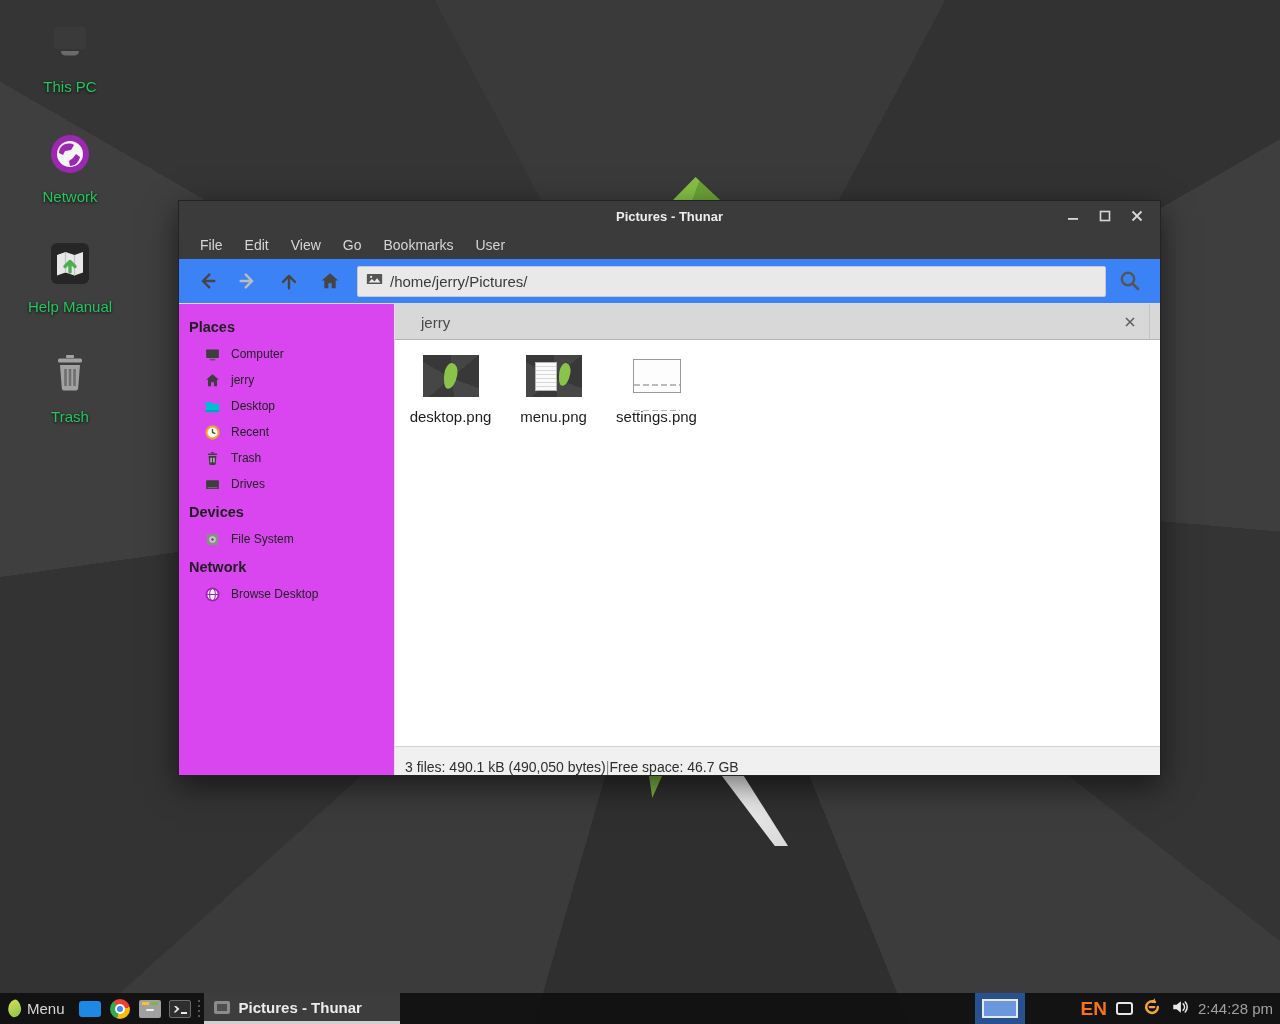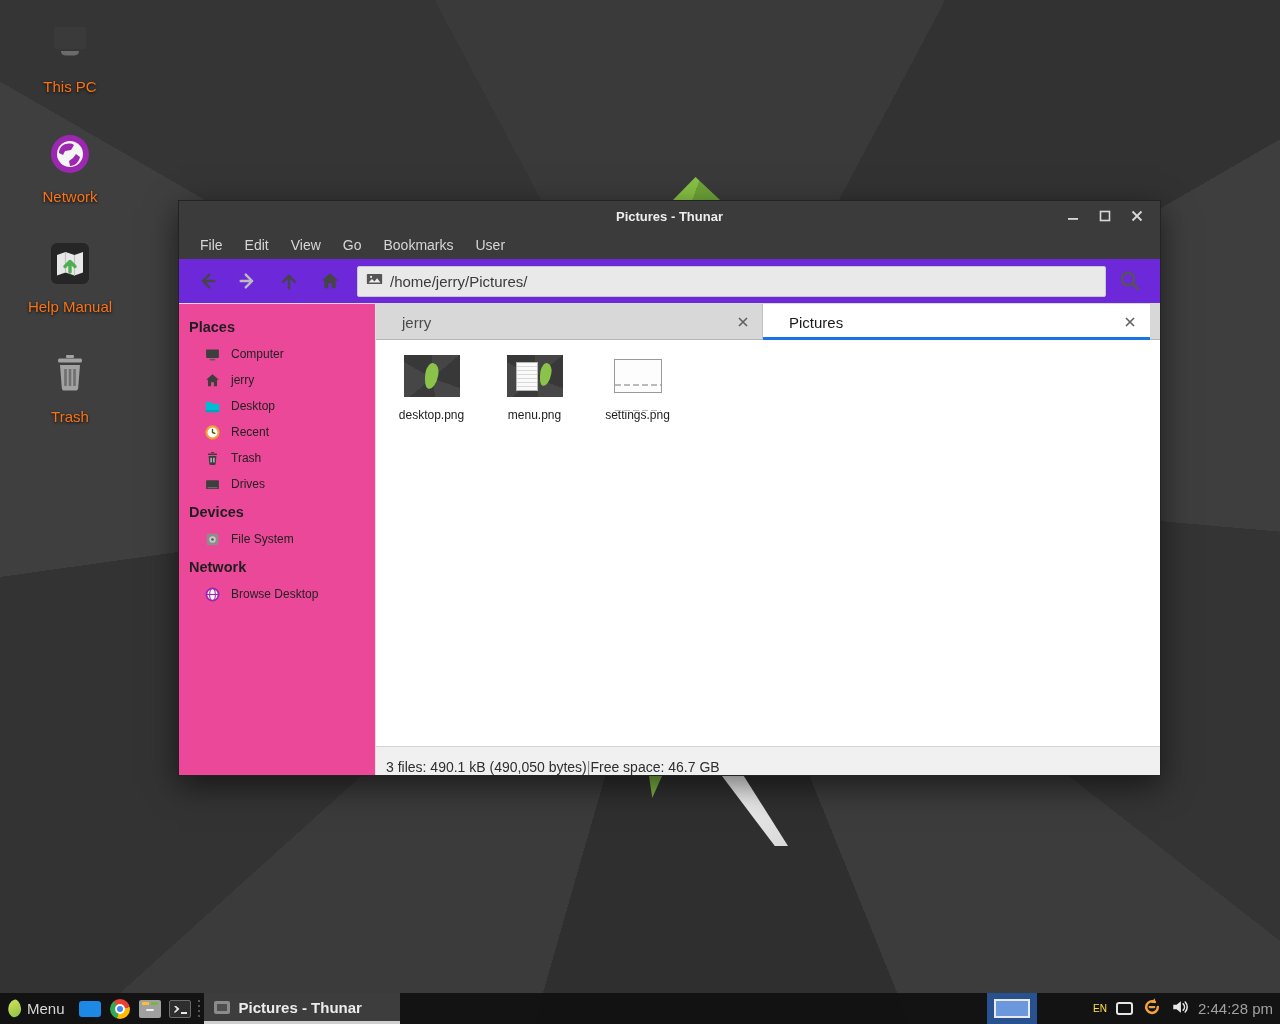--- a/index.html
+++ b/index.html
@@ -21,59 +21,59 @@
   .acc-green-bottom { left:649px; top:776px; width:13px; height:22px;
     background:#7cb342; clip-path:polygon(0 0,100% 0,25% 100%); }
   .acc-white-blade { left:722px; top:776px; width:66px; height:70px;
     background:linear-gradient(140deg,#f4f4f4,#d9d9d9);
     clip-path:polygon(0 0,33% 0,100% 100%,80% 100%); }
 
   
   .dicons { position:absolute; left:0; top:16px; width:140px; display:flex; flex-direction:column; }
   .dicon { height:110px; display:flex; flex-direction:column; align-items:center; cursor:default; }
   .dicon .ic { height:56px; display:flex; align-items:center; justify-content:center; }
-  .dicon .dlabel { margin-top:6px; color:#f97316; font-size:15px; text-shadow:0 1px 3px rgba(0,0,0,.9); }
+  .dicon .dlabel { margin-top:6px; color:#22c55e; font-size:15px; text-shadow:0 1px 3px rgba(0,0,0,.9); }
 
   
   .window { position:absolute; left:178px; top:200px; width:983px; height:576px;
     display:flex; flex-direction:column; border:1px solid #232323;
     box-shadow:0 10px 30px rgba(0,0,0,.55); background:#fff; }
   .titlebar { height:30px; background:#3b3b3b; display:flex; align-items:center; position:relative; flex:0 0 auto; }
   .title { position:absolute; left:0; right:0; text-align:center; color:#ededed; font-size:13px; font-weight:bold; }
   .winctl { margin-left:auto; display:flex; align-items:center; gap:14px; padding-right:14px; z-index:1; }
   .winbtn { width:18px; height:18px; display:flex; align-items:center; justify-content:center; }
 
   .menubar { height:28px; background:#3b3b3b; display:flex; align-items:center; padding-left:10px; flex:0 0 auto; }
   .menuitem { color:#d6d6d6; font-size:14px; padding:0 11px; line-height:28px; }
 
-  .toolbar { height:45px; background:#6d28d9; border-bottom:1px solid #d9d9d9; display:flex; align-items:center; padding:0 8px; flex:0 0 auto; gap:2px; }
+  .toolbar { height:45px; background:#3b82f6; border-bottom:1px solid #d9d9d9; display:flex; align-items:center; padding:0 8px; flex:0 0 auto; gap:2px; }
   .navbtn { width:39px; height:36px; display:flex; align-items:center; justify-content:center; border-radius:3px; }
   .pathfield { flex:1; height:31px; margin-left:6px; background:#e9e9e9; border:1px solid #c8c8c8; border-radius:2px;
     display:flex; align-items:center; padding:0 8px; gap:7px; }
   .pathtext { font-size:15px; color:#3a3a3a; }
   .searchbtn { width:44px; height:36px; display:flex; align-items:center; justify-content:center; }
 
   .content { flex:1; display:flex; min-height:0; }
-  .sidebar { width:197px; background:#ec4899; border-right:1px solid #e0e0e0; padding-top:8px; overflow:hidden; }
+  .sidebar { width:216px; background:#d946ef; border-right:1px solid #e0e0e0; padding-top:8px; overflow:hidden; }
   .sbheader { font-size:14.5px; font-weight:bold; color:#1f1f1f; padding:7px 0 6px 10px; }
   .sbitem { height:26px; display:flex; align-items:center; gap:10px; padding-left:24px; font-size:12px; color:#222; }
   .sbitem .sbic { width:18px; display:flex; justify-content:center; }
 
   .main { flex:1; display:flex; flex-direction:column; min-width:0; }
   .tabbar { height:36px; display:flex; background:#d8d8d8; flex:0 0 auto; }
   .tab { flex:1; display:flex; align-items:center; padding:0 12px 0 26px; font-size:15px; }
   .tab.inactive { background:#d8d8d8; color:#4a4a4a; box-shadow:inset 0 -1px 0 #b5b5b5, inset -1px 0 0 #c2c2c2; }
   .tab.active { background:#ffffff; color:#1a1a1a; box-shadow:inset 0 -3px 0 #1a73e8; }
   .tabx { margin-left:auto; width:16px; height:16px; display:flex; align-items:center; justify-content:center; }
   .tabfill { width:10px; background:#d8d8d8; box-shadow:inset 0 -1px 0 #b5b5b5; }
 
   .filearea { flex:1; background:#ffffff; display:flex; align-items:flex-start; padding:8px 0 0 8px; gap:8px; }
   .fitem { width:95px; display:flex; flex-direction:column; align-items:center; padding-top:4px; }
   .fthumb { height:48px; display:flex; align-items:center; justify-content:center; }
-  .fname { margin-top:8px; font-size:12px; color:#1d1d1d; }
+  .fname { margin-top:8px; font-size:15px; color:#1d1d1d; }
 
   .thumb-shot { width:56px; height:42px; background:#3e3e3e; position:relative; overflow:hidden;
     background-image:conic-gradient(from 0deg at 50% 55%, #454545 0 50deg, #383838 50deg 110deg, #474747 110deg 170deg,
       #3a3a3a 170deg 230deg, #464646 230deg 300deg, #383838 300deg 360deg); }
   .blob { position:absolute; width:13px; height:26px; background:#8bc34a;
     border-radius:48% 52% 55% 45% / 42% 40% 58% 60%; transform:rotate(10deg); }
   .blob.center { left:21px; top:8px; }
   .blob.right { left:33px; top:8px; width:11px; height:23px; }
   .minipanel { position:absolute; left:9px; top:7px; width:22px; height:29px; background:#fafafa; border:1px solid #b5b5b5;
     background-image:repeating-linear-gradient(#fafafa 0 3px, #d8d8d8 3px 4px); }
@@ -97,21 +97,21 @@
   .launcher { width:30px; height:100%; display:flex; align-items:center; justify-content:center; }
   .handle { width:9px; height:100%; display:flex; flex-direction:column; align-items:center; justify-content:center; gap:3px; }
   .handle i { width:2px; height:2px; background:#6e6e6e; border-radius:50%; }
   .taskbtn { height:100%; width:196px; background:#3d3d3d; display:flex; align-items:center; gap:9px; padding:0 10px;
     border-bottom:3px solid #cfcfcf; }
   .taskbtn .tlabel { color:#ececec; font-size:15px; font-weight:bold; white-space:nowrap; overflow:hidden; }
   .spacer { flex:1; }
   .wsswitch { width:50px; height:100%; background:#27528f; display:flex; align-items:center; justify-content:center; }
   .wsinner { width:36px; height:19px; background:#6b97dd; border:2px solid #e9e9e9; }
   .tray { display:flex; align-items:center; gap:9px; margin-left:56px; margin-right:7px; }
-  .kbd { color:#fde047; font-size:10px; font-weight:normal; }
+  .kbd { color:#f97316; font-size:19px; font-weight:bold; }
   .displayico { width:17px; height:13px; border:2px solid #e6e6e6; border-radius:3px; }
   .clock { color:#a0a0a0; font-size:15px; }
 
   
   .mintleaf { width:13px; height:17px; background:linear-gradient(160deg,#d4e157,#8bc34a);
     border-radius:70% 30% 60% 40% / 60% 50% 50% 40%; transform:rotate(-14deg); }
   .showdesk { width:22px; height:16px; background:#1e88e5; border-radius:3px; }
   .chrome { width:20px; height:20px; border-radius:50%;
     background:conic-gradient(from -40deg, #ea4335 0 33%, #fbbc05 33% 66%, #34a853 66% 100%);
     display:flex; align-items:center; justify-content:center; }
@@ -338,28 +338,20 @@
     <div class="main">
       <div class="tabbar">
         <div class="tab inactive">
           <span>jerry</span>
           <span class="tabx">
               <svg width="10" height="10">
                 <path d="M1 1 L9 9 M9 1 L1 9" stroke="#5f5f5f" stroke-width="1.6"></path>
               </svg>
             </span>
         </div>
-        <div class="tab active">
-          <span>Pictures</span>
-          <span class="tabx">
-              <svg width="10" height="10">
-                <path d="M1 1 L9 9 M9 1 L1 9" stroke="#5f5f5f" stroke-width="1.6"></path>
-              </svg>
-            </span>
-        </div>
         <div class="tabfill"></div>
       </div>
 
       <div class="filearea">
         <div class="fitem">
           <span class="fthumb">
             <span class="thumb-shot">
                 <span class="blob center"></span>
               </span>
           </span>

